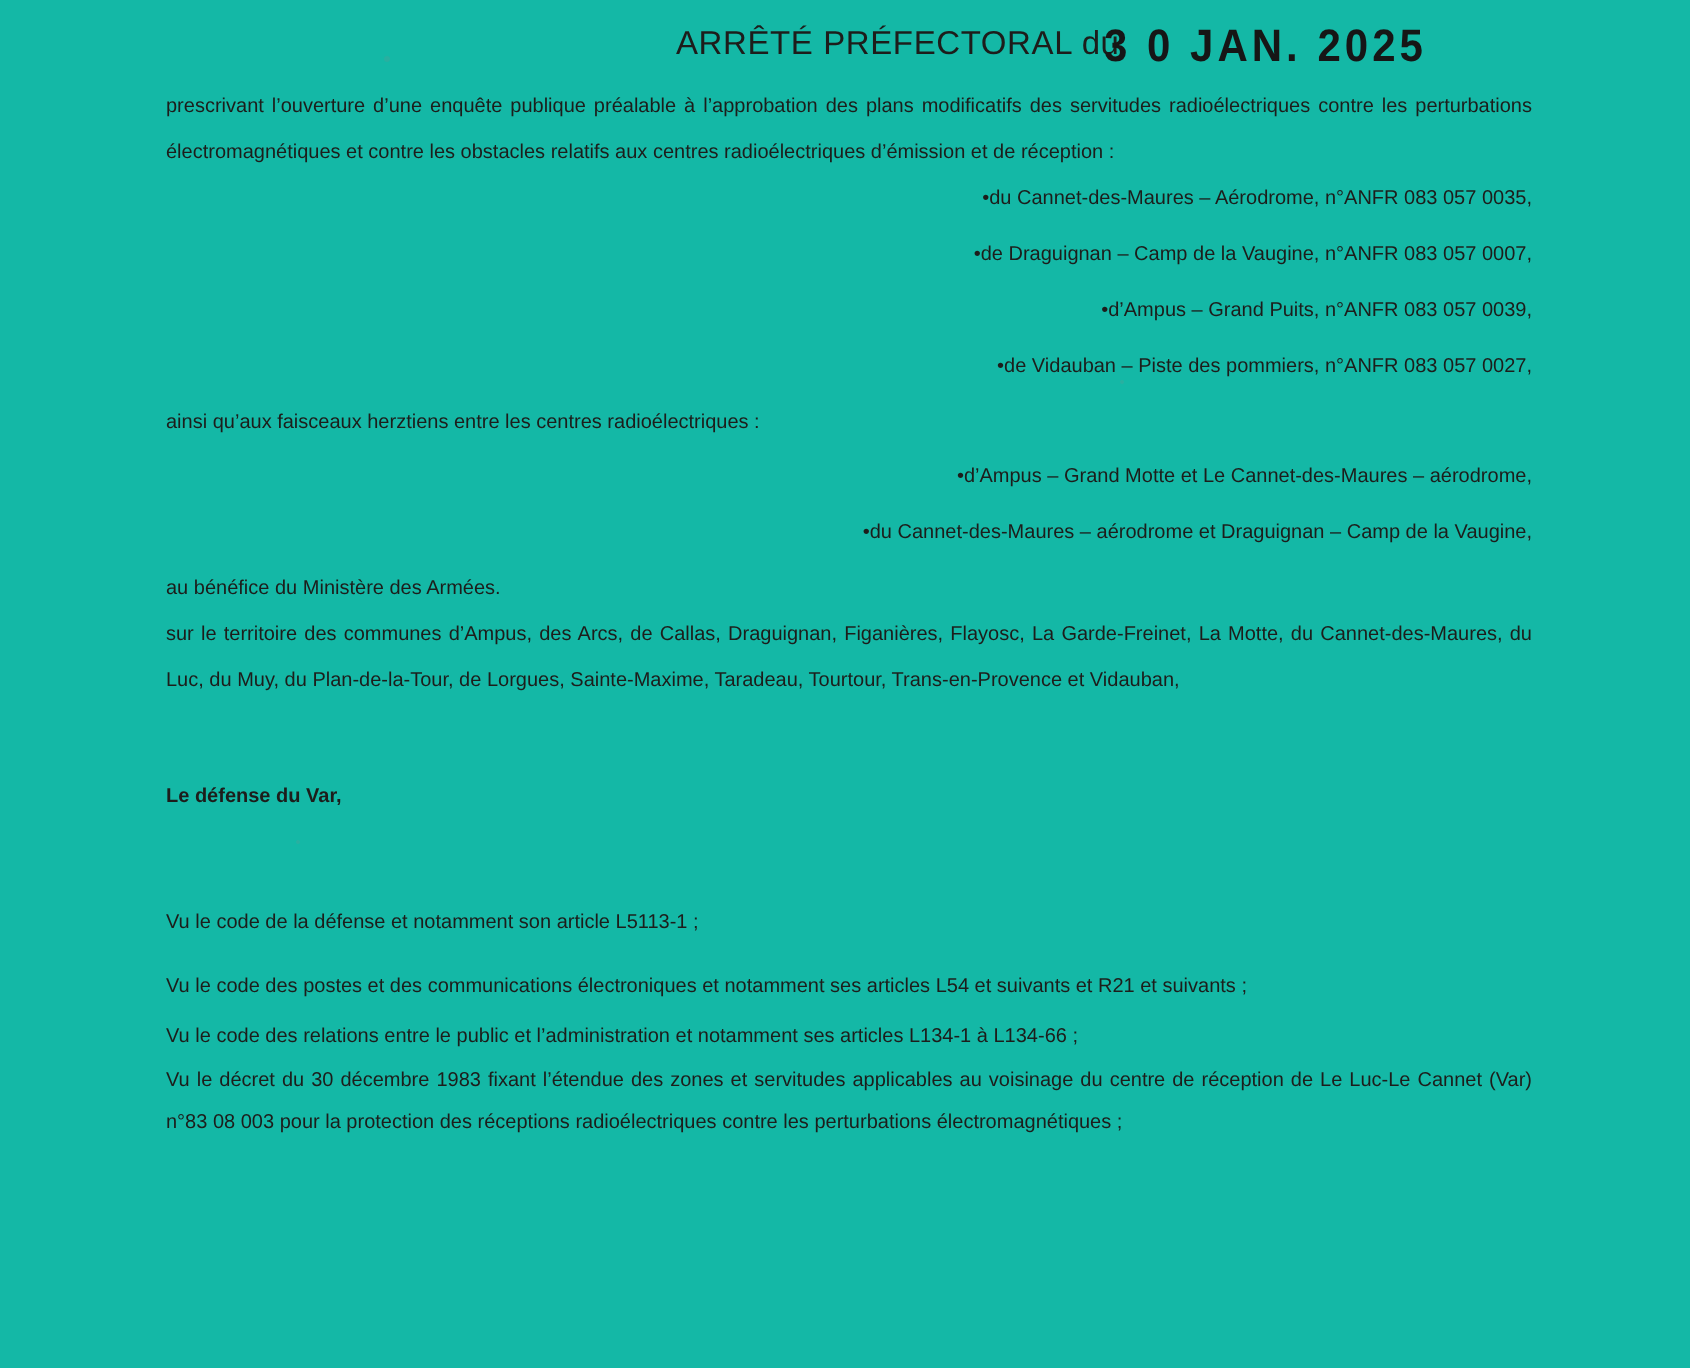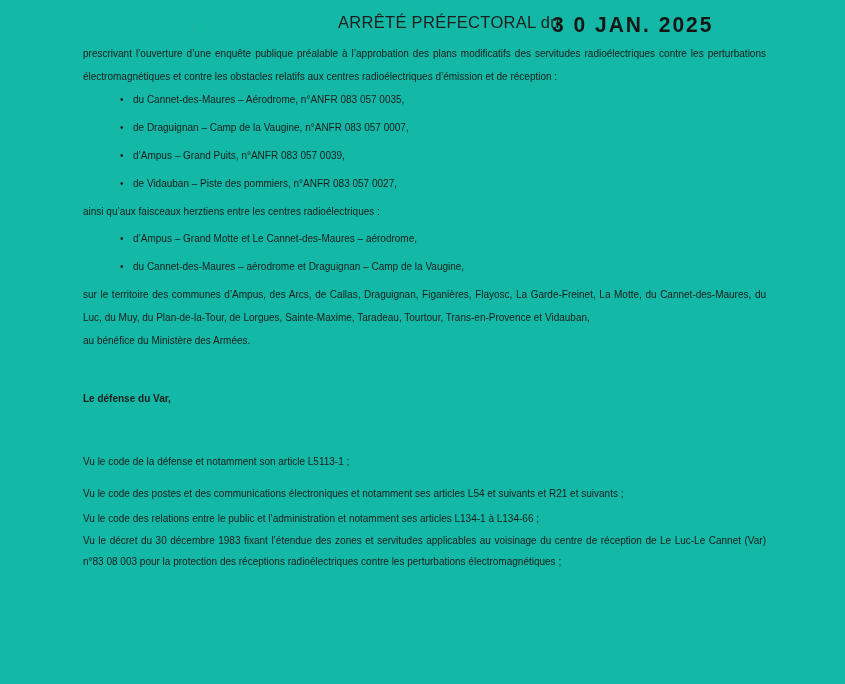--- a/index.html
+++ b/index.html
@@ -45,21 +45,21 @@
     line-height: 23px;
   }
   .para { margin: 0; text-align: justify; }
   .bullets {
     margin: 0;
     padding: 0 0 0 37px;
     list-style: none;
   }
   .bullets li {
     margin: 0 0 5px 0;
-    text-align: left;
+    text-align: right;
   }
   .bullets li::before {
     content: "•";
     display: inline-block;
     width: 13px;
   }
   .bold { font-weight: 700; }
   .mt-ainsi   { margin-bottom: 4px; }
   .mt-sign    { margin-top: 35px; }
   .mt-vu1     { margin-top: 40px; }
@@ -99,23 +99,23 @@
       <li>de Vidauban – Piste des pommiers, n°ANFR 083 057 0027,</li>
     </ul>
 
     <p class="para mt-ainsi">ainsi qu’aux faisceaux herztiens entre les centres radioélectriques :</p>
 
     <ul class="bullets">
       <li>d’Ampus – Grand Motte et Le Cannet-des-Maures – aérodrome,</li>
       <li>du Cannet-des-Maures – aérodrome et Draguignan – Camp de la Vaugine,</li>
     </ul>
 
+    <p class="para">au bénéfice du Ministère des Armées.</p>
+
     <p class="para">sur le territoire des communes d’Ampus, des Arcs, de Callas, Draguignan, Figanières, Flayosc, La Garde-Freinet, La Motte, du Cannet-des-Maures, du Luc, du Muy, du Plan-de-la-Tour, de Lorgues, Sainte-Maxime, Taradeau,  Tourtour, Trans-en-Provence et Vidauban,</p>
-
-    <p class="para">au bénéfice du Ministère des Armées.</p>
 
     <p class="para bold mt-sign">Le défense du Var,</p>
 
     <p class="para mt-vu1">Vu le code de la défense et notamment son article L5113-1 ;</p>
     <p class="para mt-vu2">Vu le code des postes et des communications électroniques et notamment ses articles L54 et suivants et R21 et suivants ;</p>
     <p class="para mt-vu3">Vu le code des relations entre le public et l’administration et notamment ses articles L134-1 à L134-66 ;</p>
     <p class="para mt-vu4">Vu le décret du 30 décembre 1983 fixant l’étendue des zones et servitudes applicables au voisinage du centre de réception de Le Luc-Le Cannet (Var) n°83 08 003 pour la protection des réceptions radioélectriques contre les perturbations électromagnétiques ;</p>
 
   </div>
 </div>

